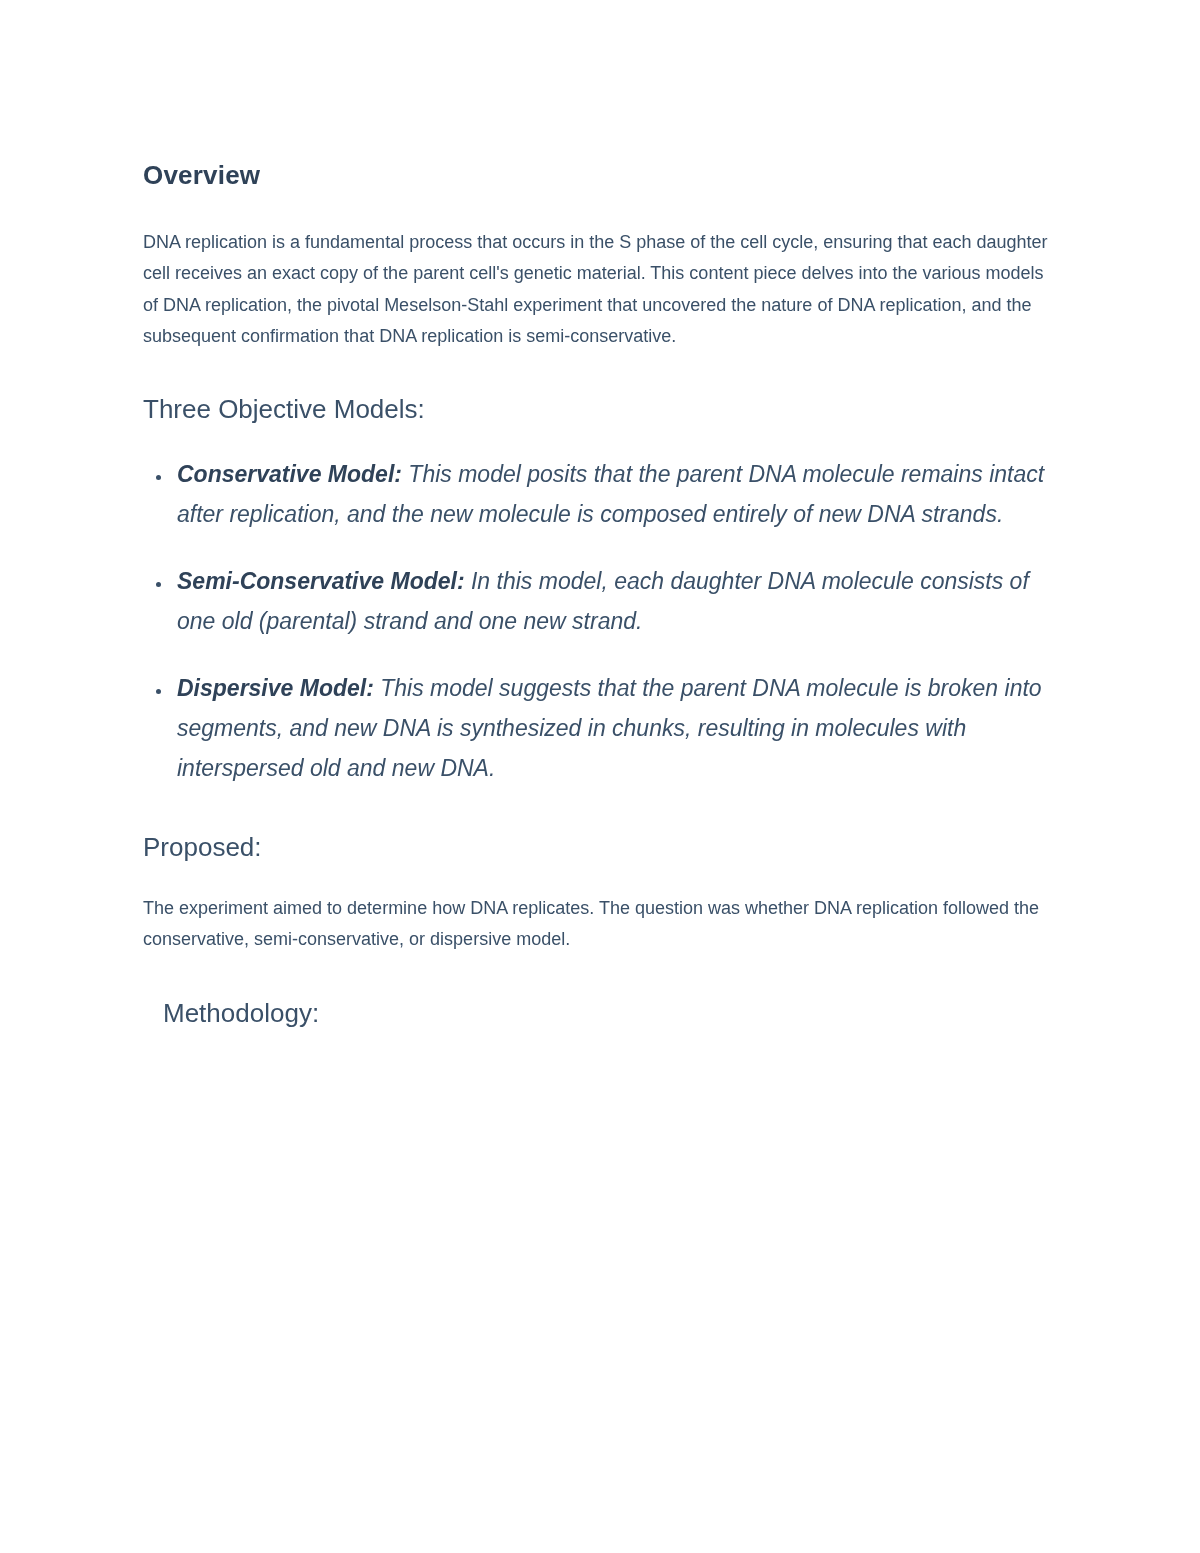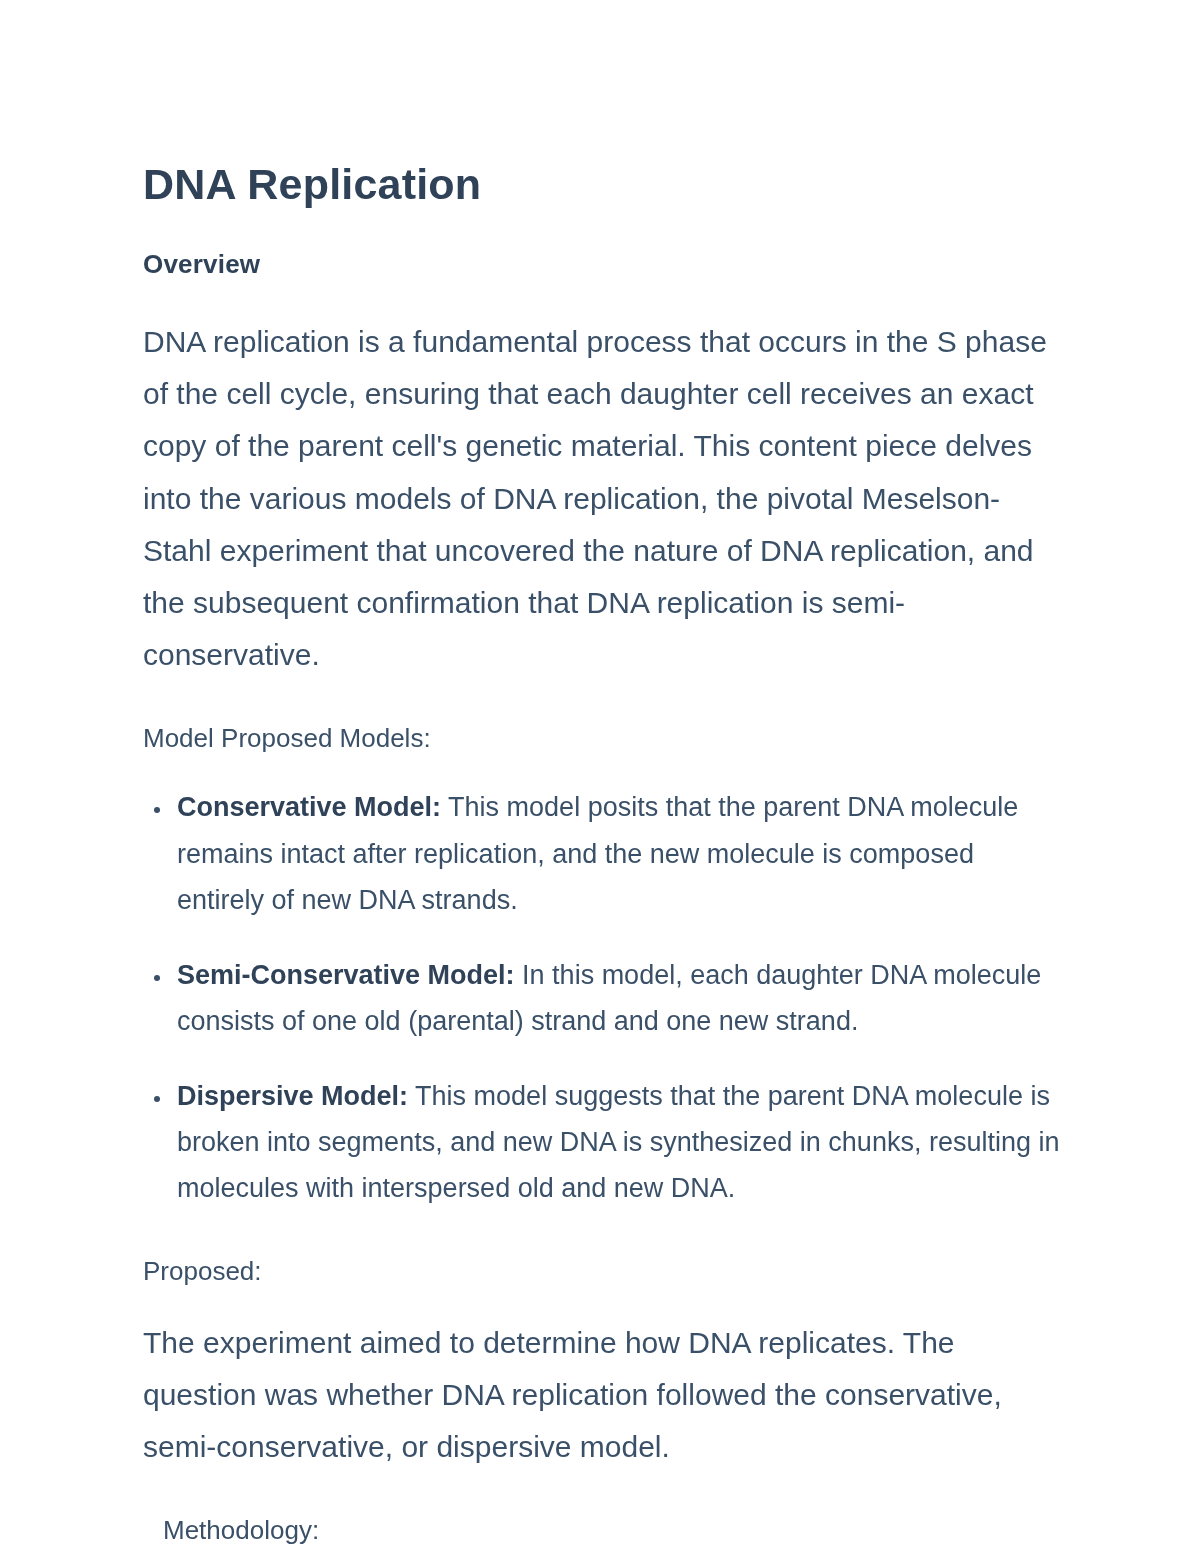--- a/index.html
+++ b/index.html
@@ -35,38 +35,39 @@
     letter-spacing: 0.2px;
     margin: 56px 0 36px 0;
   }
   .sub-heading {
     font-size: 26px;
     font-weight: 400;
     color: #3a5068;
     margin: 40px 0 30px 0;
   }
   .body-text {
-    font-size: 30px;
+    font-size: 18px;
     font-weight: 400;
     line-height: 1.74;
     color: #3a5068;
     margin: 0 0 42px 0;
     max-width: 920px;
   }
   ul.model-list {
     margin: 0 0 44px 0;
     padding: 0 0 0 30px;
     list-style: disc;
     max-width: 900px;
   }
   ul.model-list li {
-    font-size: 27px;
+    font-size: 23px;
     line-height: 1.72;
     margin: 0 0 28px 0;
     padding-left: 4px;
+    font-style: italic;
   }
   ul.model-list li::marker {
     color: #3a5068;
     font-size: 0.75em;
   }
   ul.model-list li:last-child {
     margin-bottom: 0;
   }
   .model-label {
     font-weight: 700;
@@ -75,28 +76,27 @@
   .last-heading {
     margin-bottom: 0;
     margin-left: 20px;
   }
 </style>
 </head>
 <body>
 
 <div class="page">
 
-  <h1 class="doc-title">DNA Replication</h1>
 
   <h2 class="section-heading" style="margin-top:0;">Overview</h2>
 
   <p class="body-text">DNA replication is a fundamental process that occurs in the S phase of the cell cycle, ensuring that each daughter cell receives an exact copy of the parent cell's genetic material. This content piece delves into the various models of DNA replication, the pivotal Meselson-Stahl experiment that uncovered the nature of DNA replication, and the subsequent confirmation that DNA replication is semi-conservative.</p>
 
 
-  <h3 class="sub-heading">Model Proposed Models:</h3>
+  <h3 class="sub-heading">Three Objective Models:</h3>
 
   <ul class="model-list">
     <li>
       <span class="model-label">Conservative Model:</span><span> This model posits that the parent DNA molecule remains intact after replication, and the new molecule is composed entirely of new DNA strands.</span>
     </li>
     <li>
       <span class="model-label">Semi-Conservative Model:</span><span> In this model, each daughter DNA molecule consists of one old (parental) strand and one new strand.</span>
     </li>
     <li>
       <span class="model-label">Dispersive Model:</span><span> This model suggests that the parent DNA molecule is broken into segments, and new DNA is synthesized in chunks, resulting in molecules with interspersed old and new DNA.</span>

